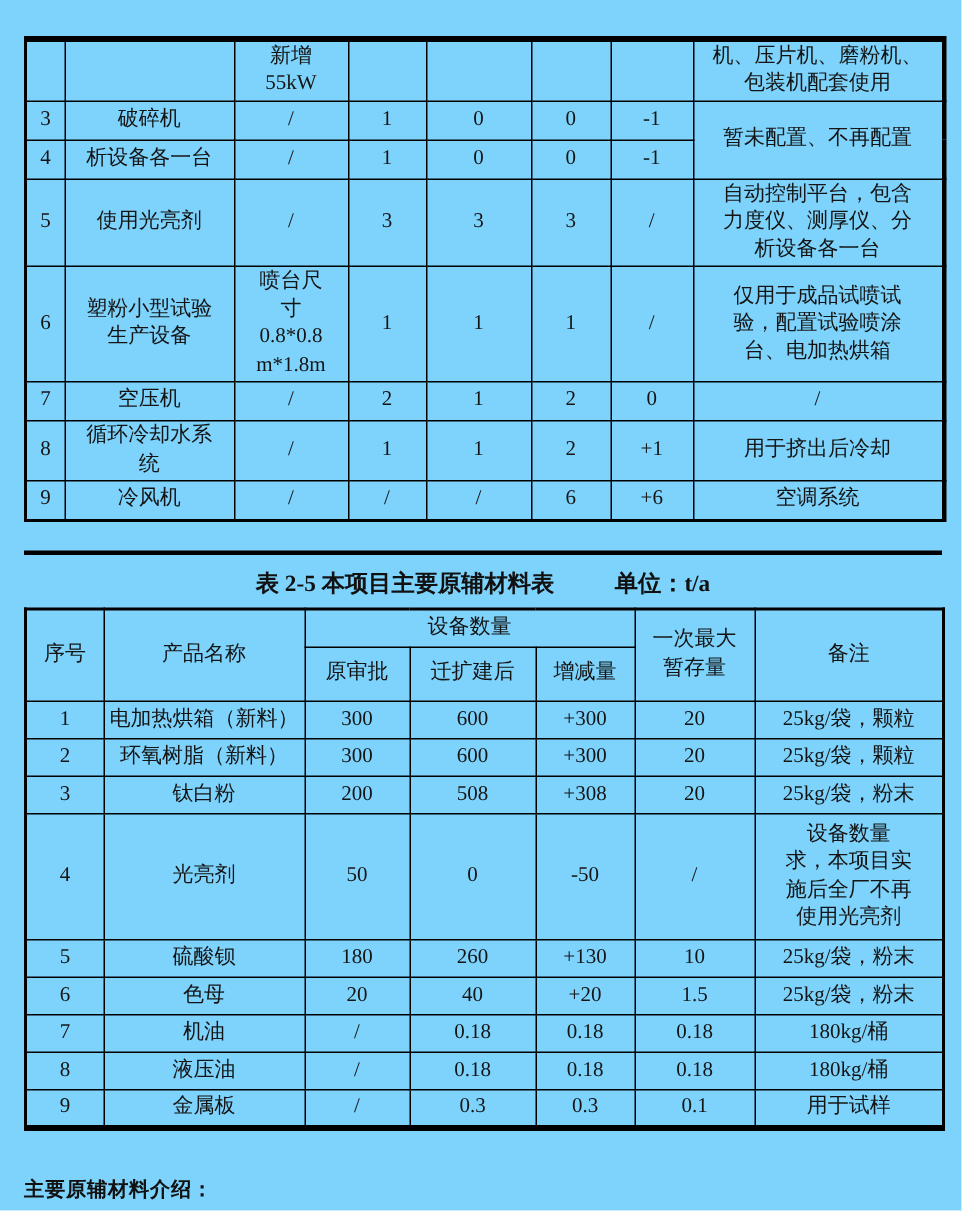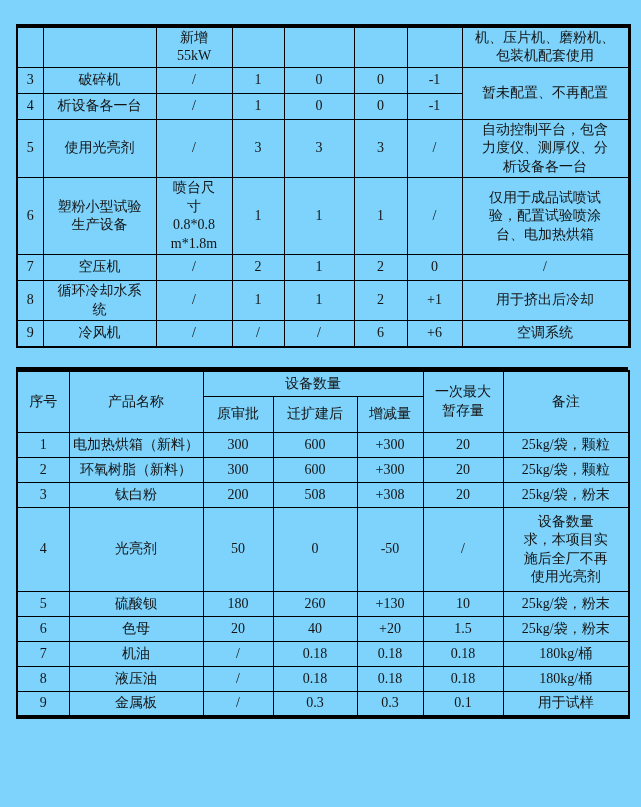--- a/index.html
+++ b/index.html
@@ -139,20 +139,23 @@
       <td>/</td>
       <td>6</td>
       <td>+6</td>
       <td>空调系统</td>
     </tr>
   </tbody>
     </table>
 
   <div class="rule"></div>
 
+  <div class="caption">
+    <span>表 2-5  本项目主要原辅材料表</span><span class="unit">单位：t/a</span>
+  </div>
 
   <table class="t" id="t2">
     <colgroup>
       <col style="width:52px">
         <col style="width:134px">
         <col style="width:70px">
       <col style="width:84px">
         <col style="width:66px">
         <col style="width:80px">
       <col style="width:126px">
@@ -251,14 +254,15 @@
       <td>金属板</td>
       <td>/</td>
       <td>0.3</td>
       <td>0.3</td>
       <td>0.1</td>
       <td>用于试样</td>
     </tr>
   </tbody>
     </table>
 
+  <div class="footer-heading">主要原辅材料介绍：</div>
 
 </div>
 
 </body></html>

